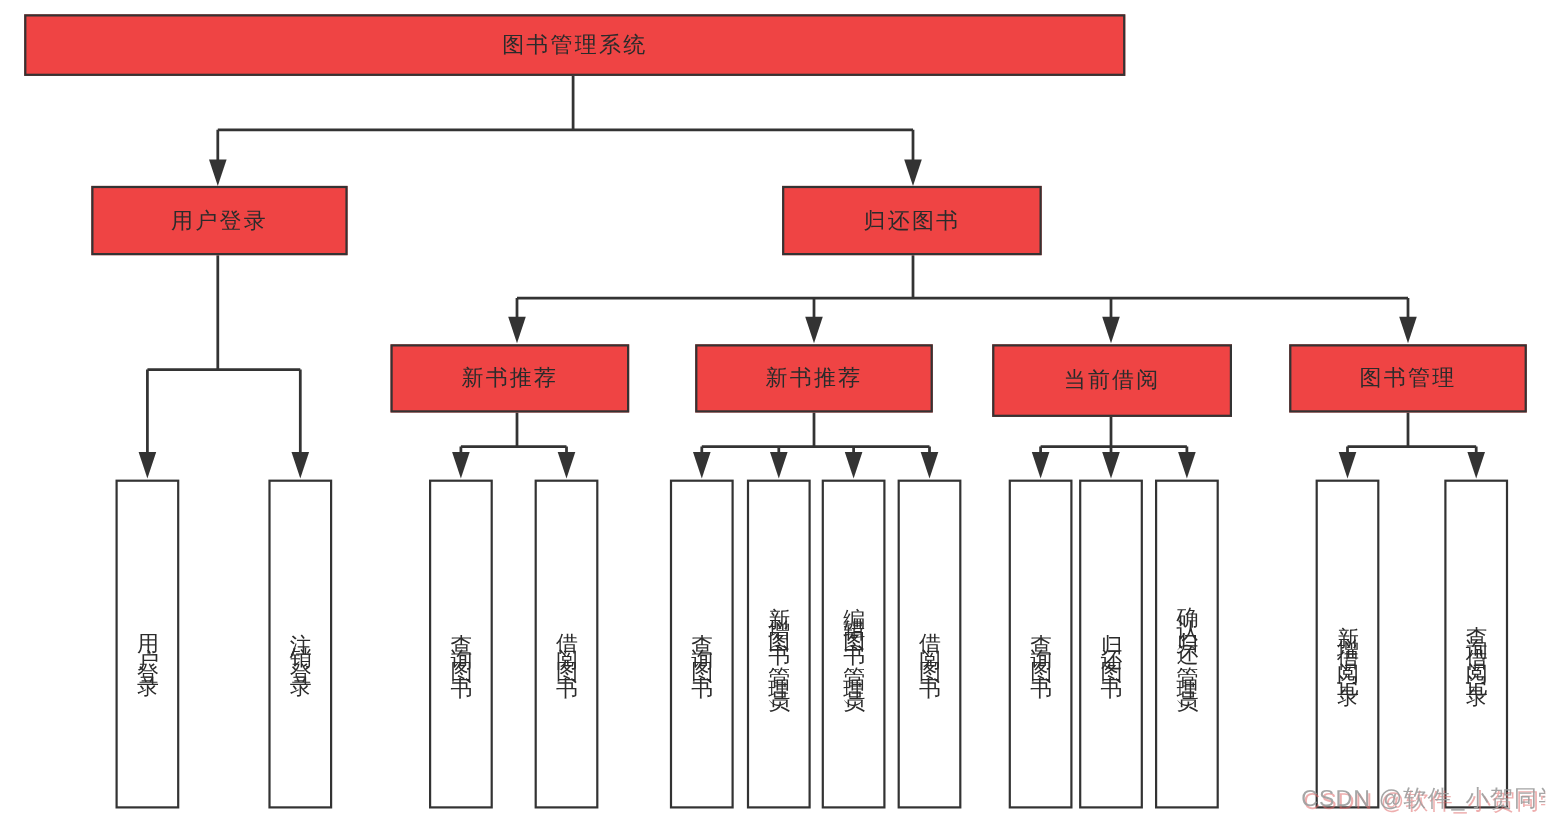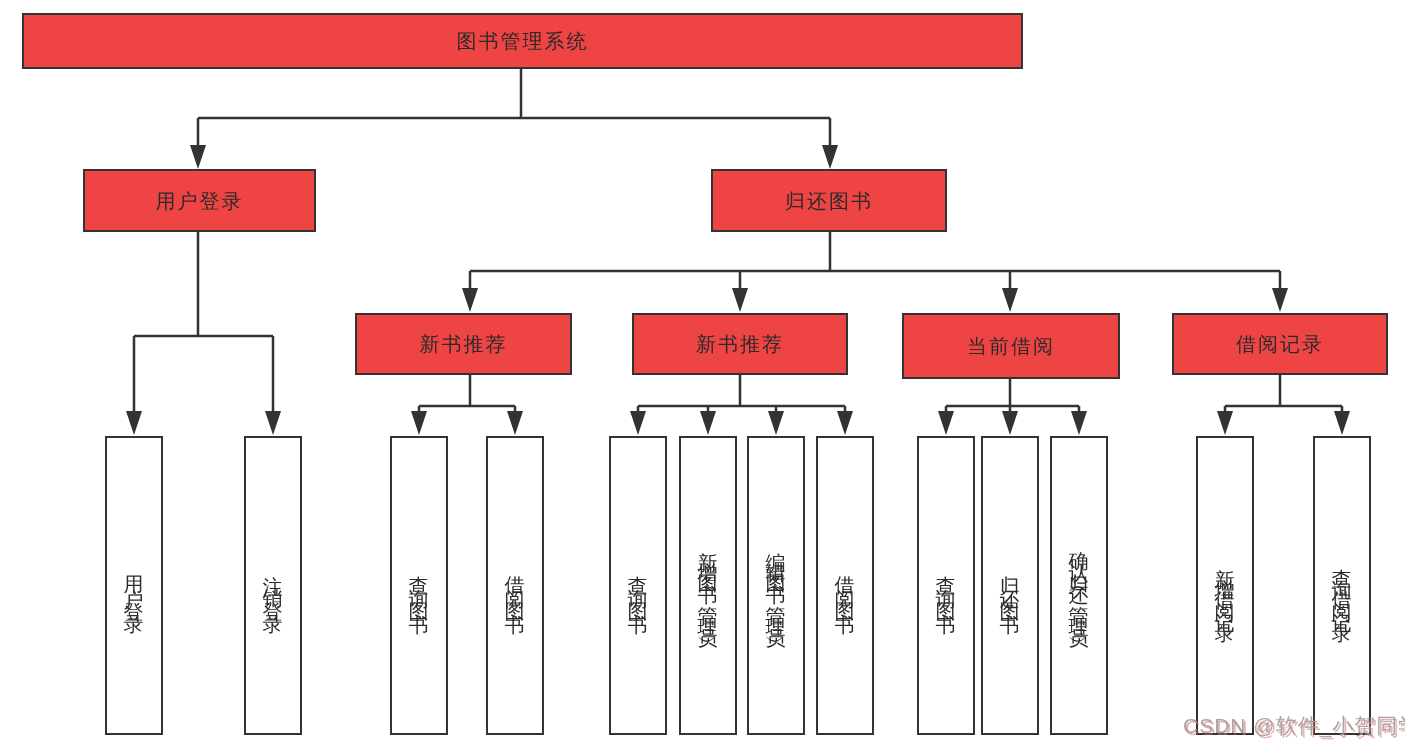--- a/index.html
+++ b/index.html
@@ -85,21 +85,21 @@
 
   <div class="node" style="left:83px;top:169px;width:233px;height:63px;">用户登录</div>
   <div class="node" style="left:711px;top:169px;width:236px;height:63px;">归还图书</div>
 
   <div class="vnode" style="left:105px;">用户登录</div>
   <div class="vnode" style="left:244px;">注销登录</div>
 
   <div class="node" style="left:355px;top:313px;width:217px;height:62px;">新书推荐</div>
   <div class="node" style="left:632px;top:313px;width:216px;height:62px;">新书推荐</div>
   <div class="node" style="left:902px;top:313px;width:218px;height:66px;">当前借阅</div>
-  <div class="node" style="left:1172px;top:313px;width:216px;height:62px;">借阅记录</div>
+  <div class="node" style="left:1172px;top:313px;width:216px;height:62px;">图书管理</div>
 
   <div class="vnode" style="left:390px;">查询图书</div>
   <div class="vnode" style="left:486px;">借阅图书</div>
 
   <div class="vnode" style="left:609px;">查询图书</div>
   <div class="vnode dense" style="left:679px;">新增图书（管理员）</div>
   <div class="vnode dense" style="left:747px;">编辑图书（管理员）</div>
   <div class="vnode" style="left:816px;">借阅图书</div>
 
   <div class="vnode" style="left:917px;">查询图书</div>

